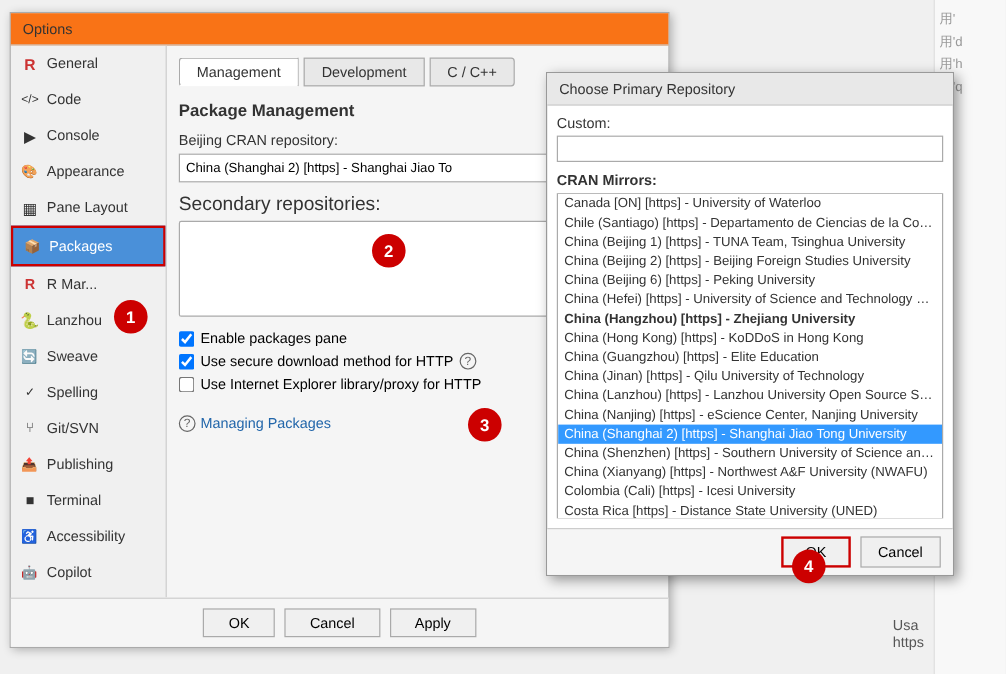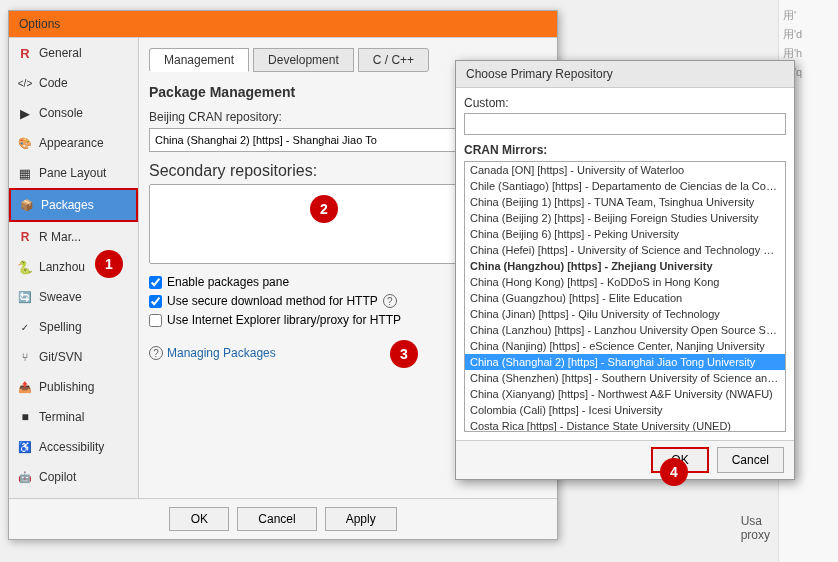--- a/index.html
+++ b/index.html
@@ -564,14 +564,14 @@
 
 <div class="right-panel">
   <span class="right-text">用'</span>
   <span class="right-text">用'd</span>
   <span class="right-text">用'h</span>
   <span class="right-text">用'q</span>
 </div>
 
 <div class="bottom-right">
   <div>Usa</div>
-  <div>proxy</div>
+  <div>https</div>
 </div>
 
 </body></html>

